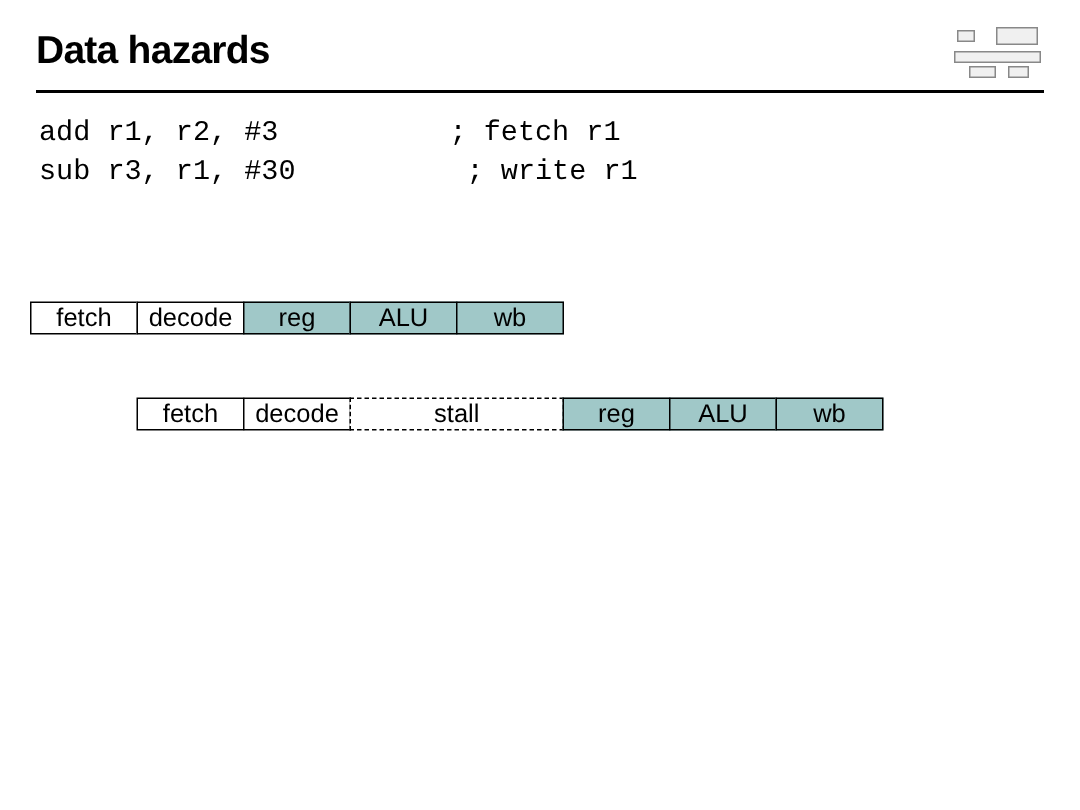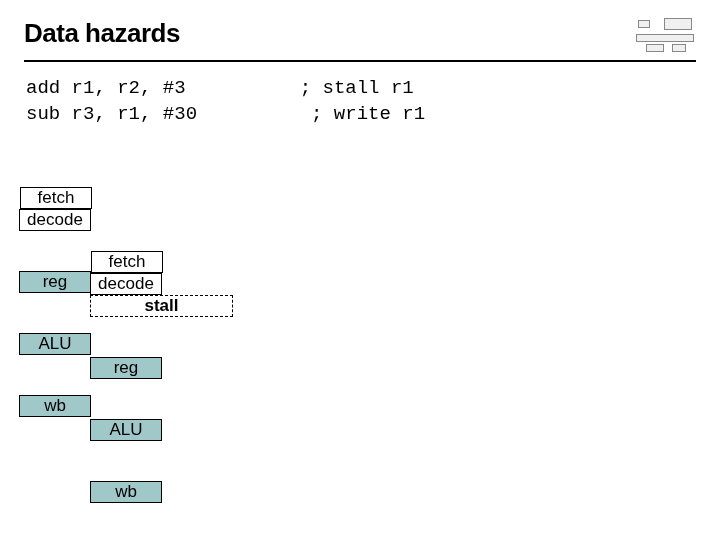--- a/index.html
+++ b/index.html
@@ -41,24 +41,23 @@
     white-space: pre;
     margin-bottom: 60px;
     margin-left: 2px;
   }
   .pipeline {
     position: relative;
     margin-left: -4px;
   }
   .row {
     display: flex;
-    align-items: flex-start;
+    align-items: flex-end;
     height: 36px;
     margin-bottom: 28px;
-    flex-direction: column;
   }
   .cell {
     width: 72px;
     border: 1px solid #000;
     display: flex;
     align-items: center;
     justify-content: center;
     font-family: Verdana, sans-serif;
     font-size: 17px;
     background: #fff;
@@ -69,39 +68,38 @@
   .stall {
     width: 143px;
     border: 1.5px dashed #000;
     background: #fff;
     margin-left: -1px;
     display: flex;
     align-items: center;
     justify-content: center;
     font-family: Verdana, sans-serif;
     font-size: 17px;
-    font-weight: bold;
   }
   .row2 { margin-left: 71px; }
 </style>
 </head>
 <body>
 
 <div class="header-row">
   <h1>Data hazards</h1>
   <div class="mini-diagram">
     <div class="box" style="left:2px; top:2px; width:12px; height:8px;"></div>
     <div class="box" style="left:28px; top:0px; width:28px; height:12px;"></div>
     <div class="box" style="left:0px; top:16px; width:58px; height:8px;"></div>
     <div class="box" style="left:10px; top:26px; width:18px; height:8px;"></div>
     <div class="box" style="left:36px; top:26px; width:14px; height:8px;"></div>
   </div>
 </div>
 
-<div class="code-block"><span>add r1, r2, #3</span>          <span>; stall r1</span>
+<div class="code-block"><span>add r1, r2, #3</span>          <span>; fetch r1</span>
 <span>sub r3, r1, #30</span>          <span>; write r1</span></div>
 
 <div class="pipeline">
   <div class="row">
     <div class="cell">fetch</div>
     <div class="cell">decode</div>
     <div class="cell blue">reg</div>
     <div class="cell blue">ALU</div>
     <div class="cell blue">wb</div>
   </div>

